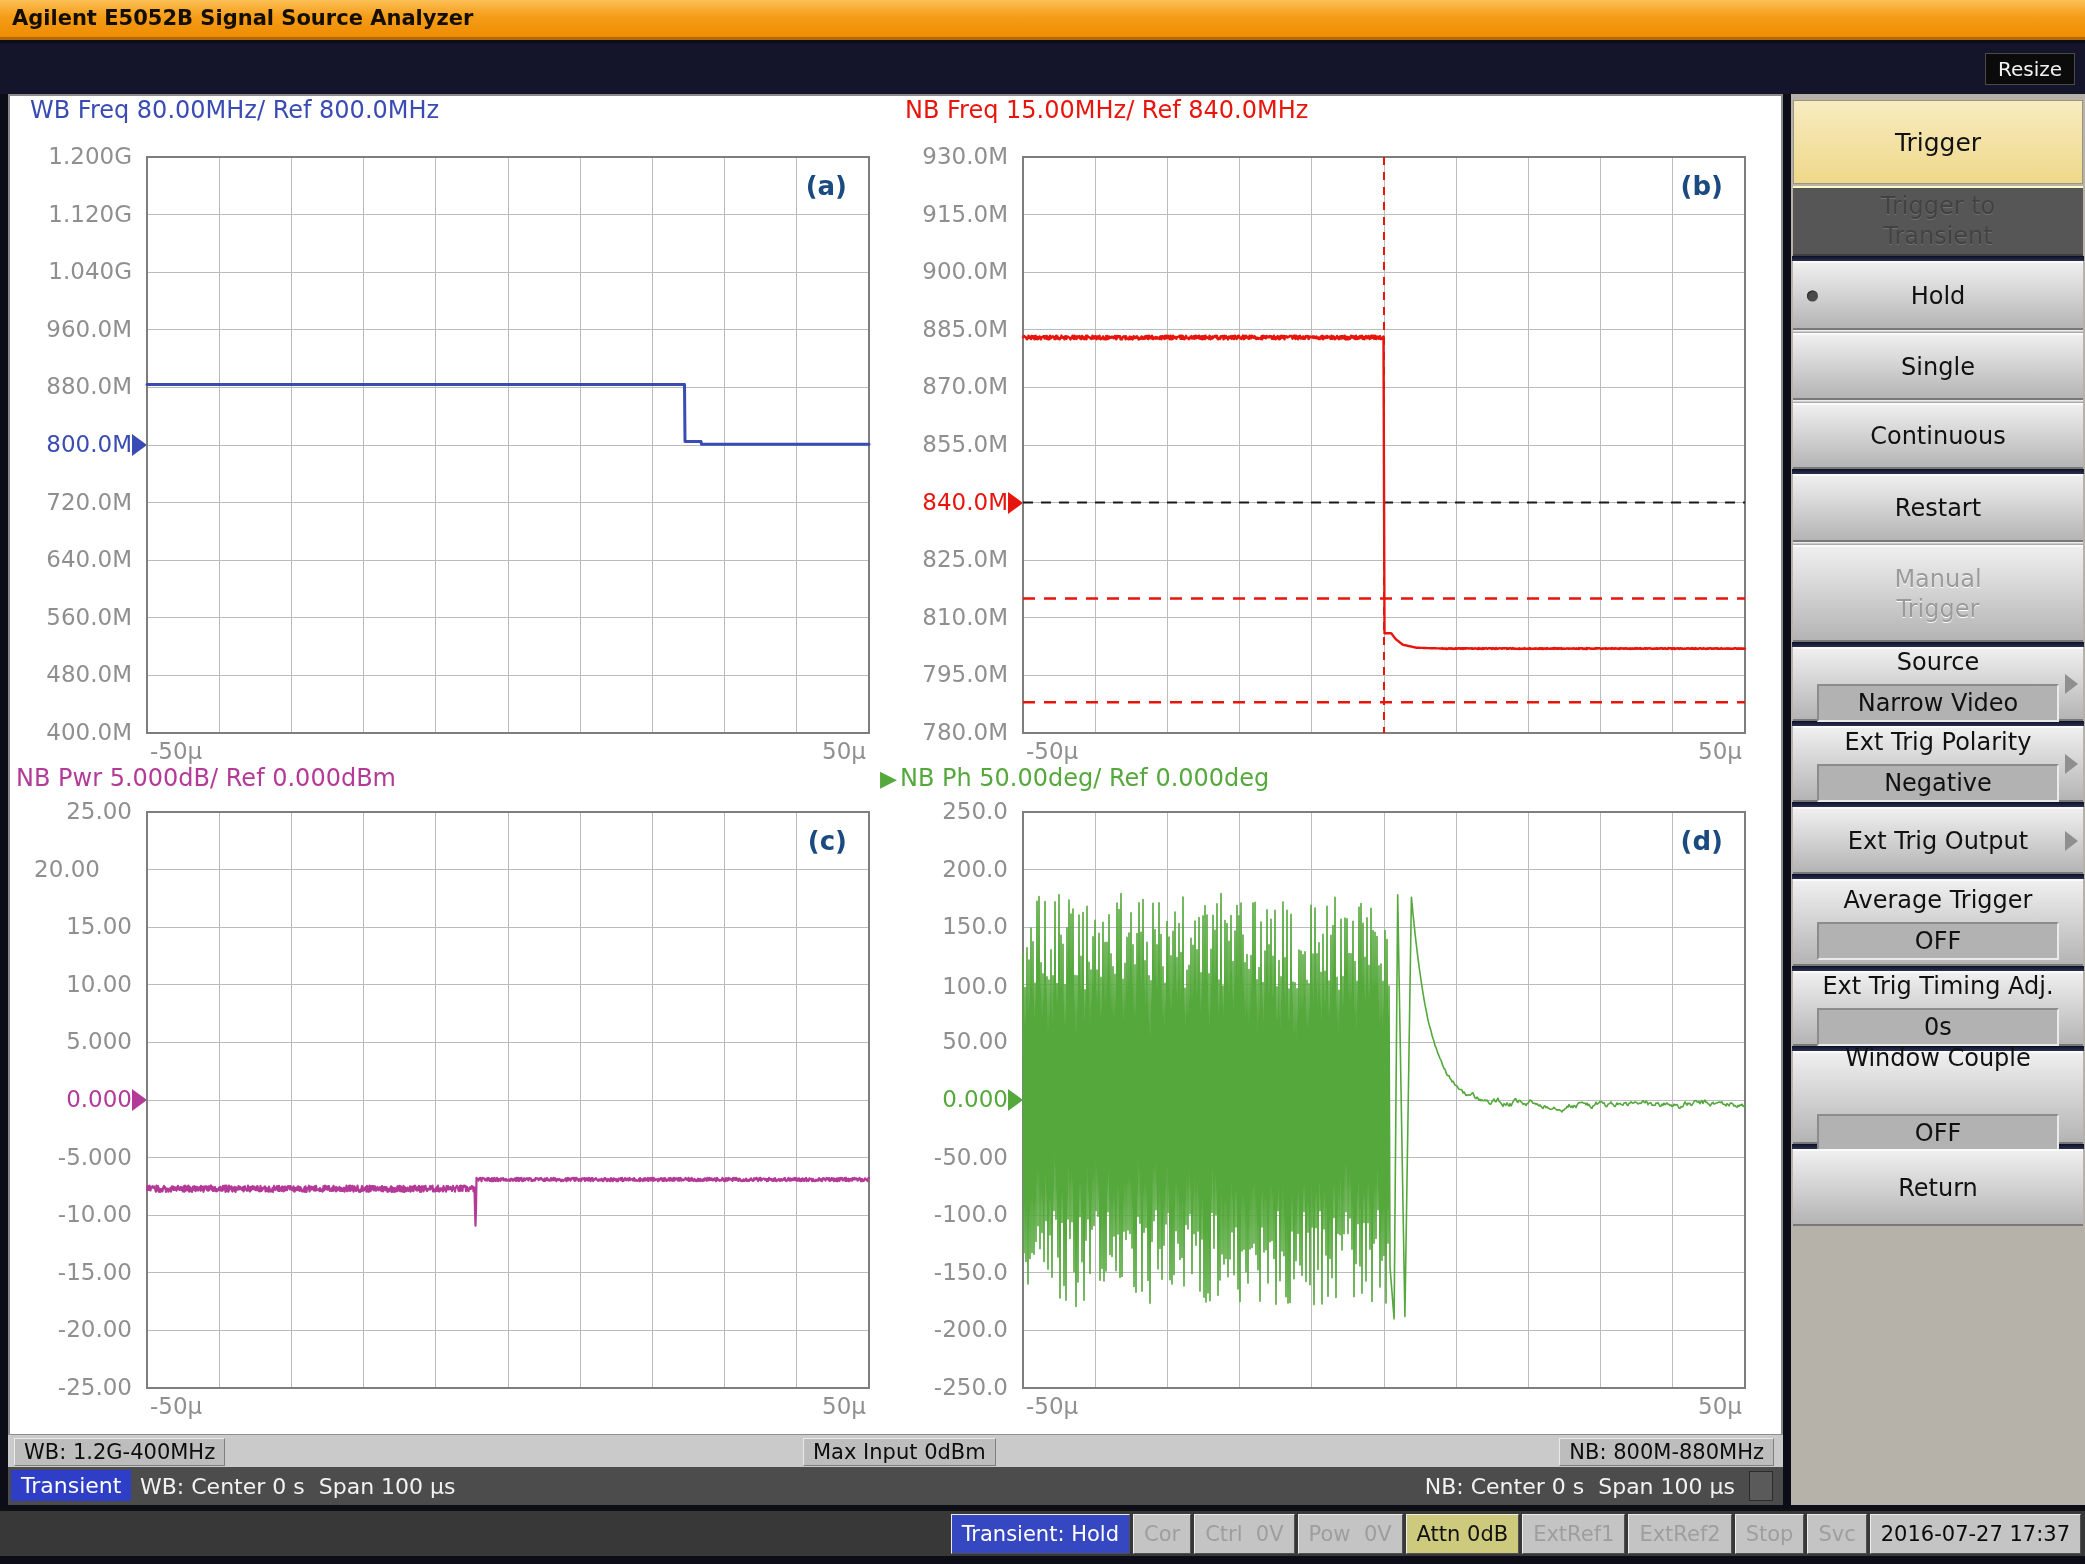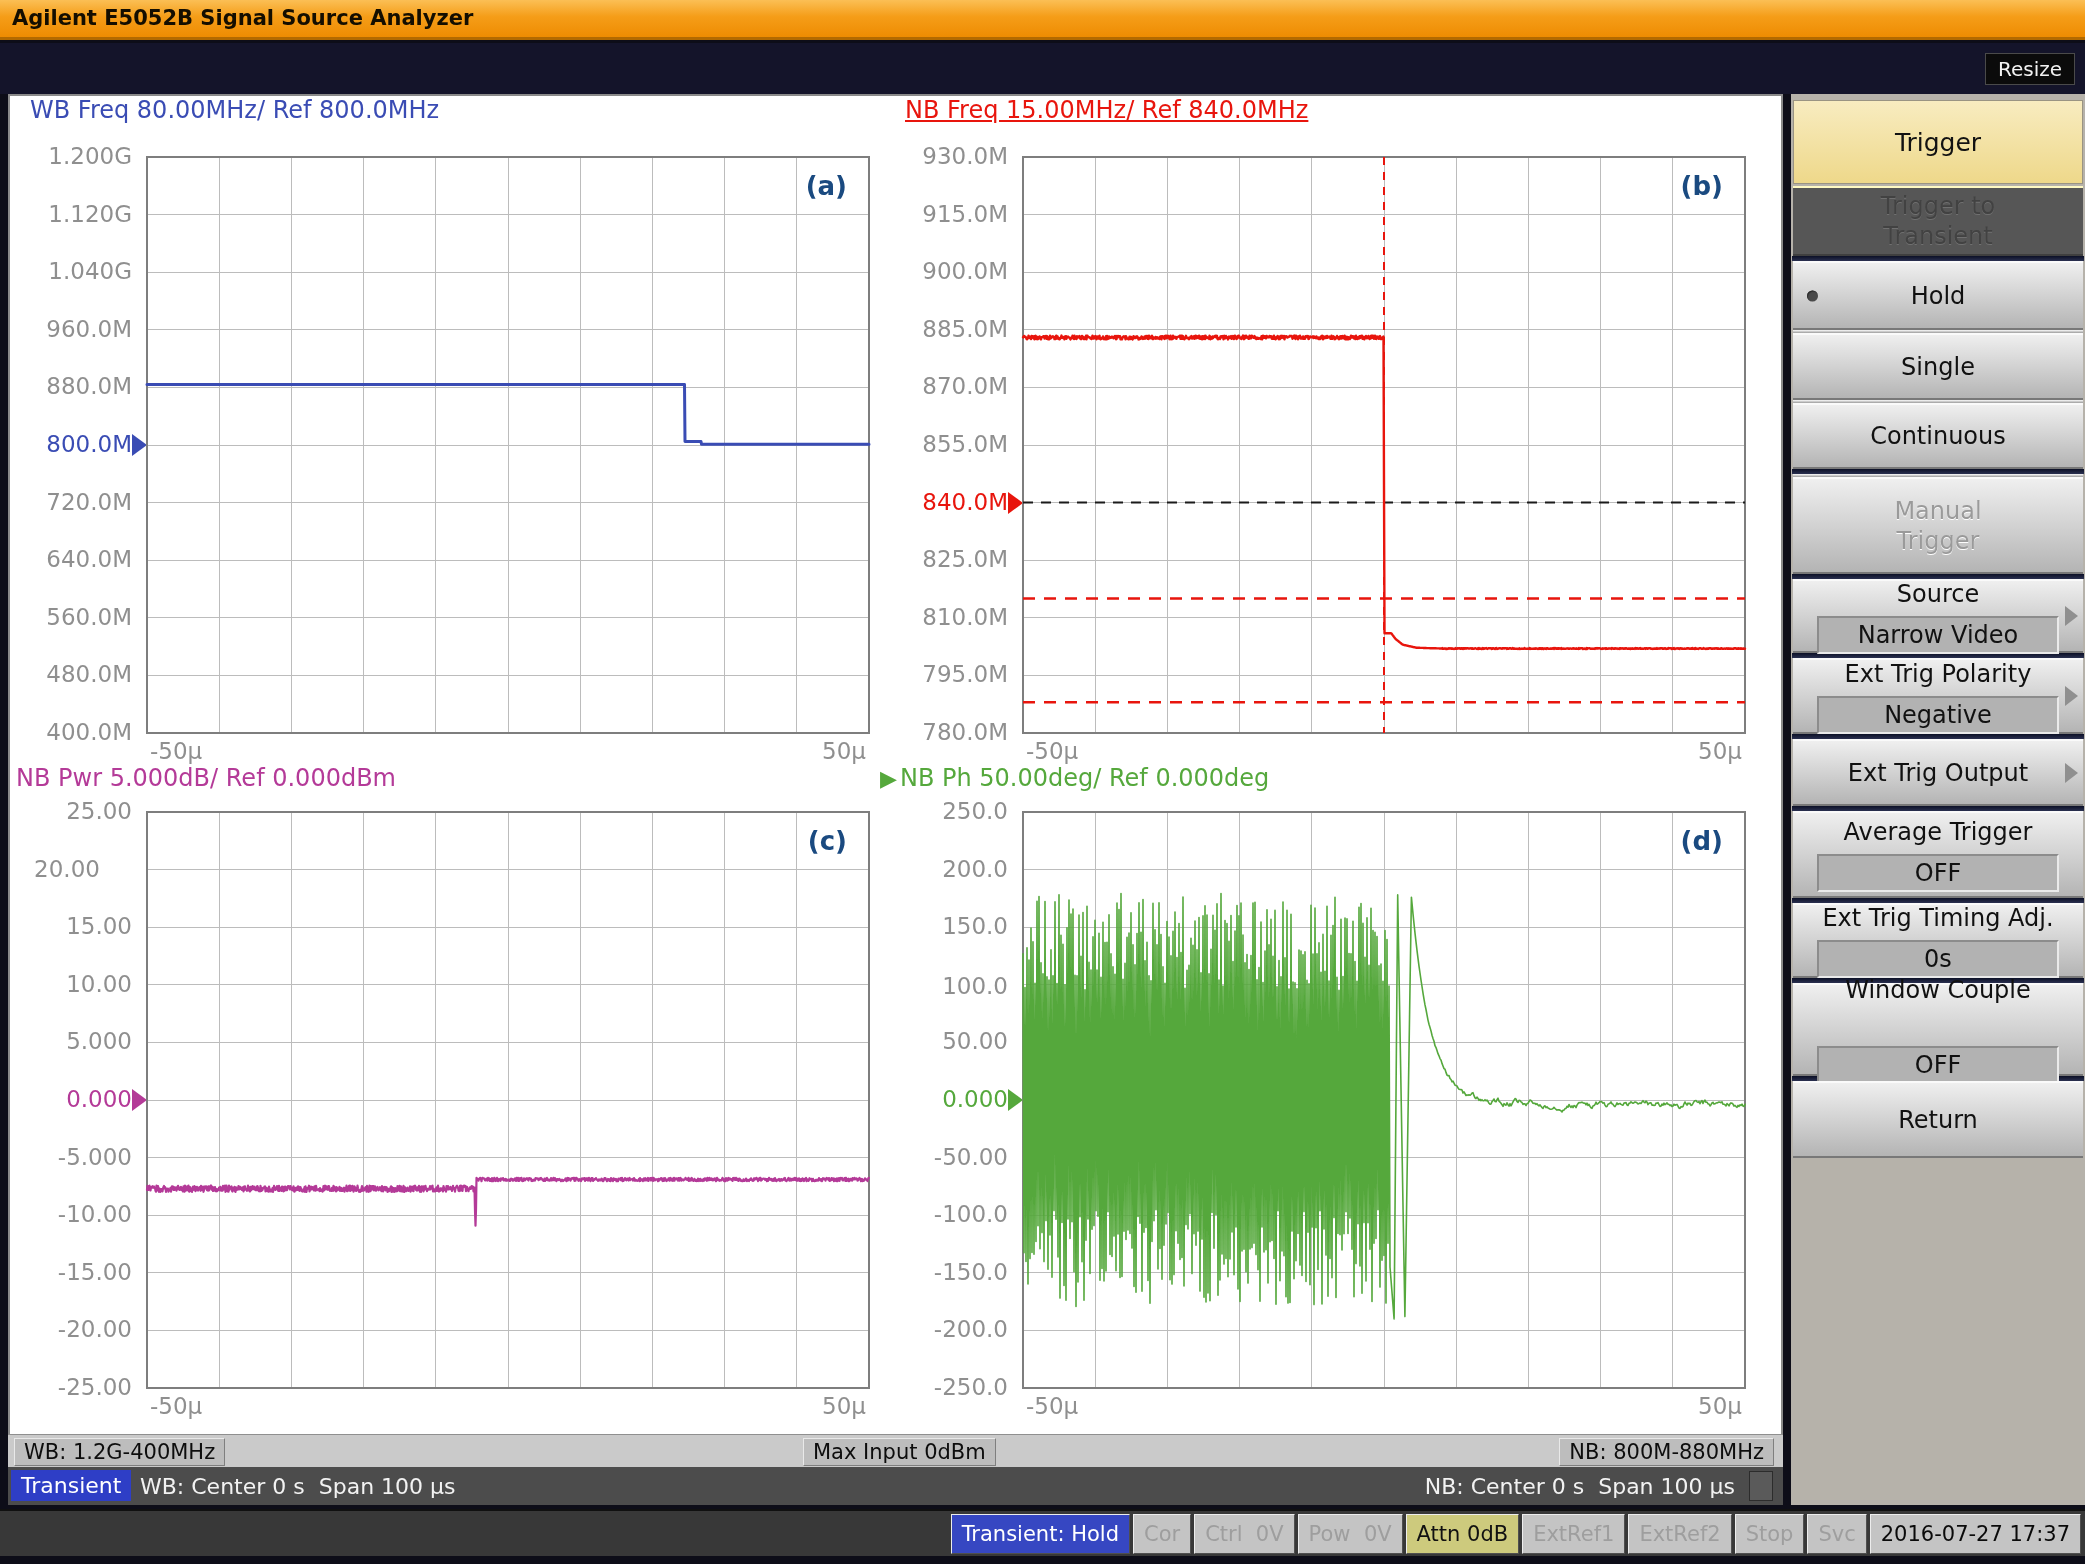--- a/index.html
+++ b/index.html
@@ -136,21 +136,21 @@
           <line x1="0" y1="230.4" x2="722" y2="230.4"></line>
           <line x1="0" y1="288" x2="722" y2="288"></line>
           <line x1="0" y1="345.6" x2="722" y2="345.6"></line>
           <line x1="0" y1="403.2" x2="722" y2="403.2"></line>
           <line x1="0" y1="460.8" x2="722" y2="460.8"></line>
           <line x1="0" y1="518.4" x2="722" y2="518.4"></line>
         </g>
         <rect x="0" y="0" width="722" height="576" fill="none" stroke="#7e7e7e" stroke-width="2" shape-rendering="crispEdges"></rect>
         <polyline points="0.0,227.5 0.5,227.5 1.0,227.5 1.5,227.5 2.0,227.5 2.5,227.5 3.0,227.5 3.5,227.5 4.0,227.5 4.5,227.5 5.0,227.5 5.5,227.5 6.0,227.5 6.5,227.5 7.0,227.5 7.5,227.5 8.0,227.5 8.5,227.5 9.0,227.5 9.5,227.5 10.0,227.5 10.5,227.5 11.0,227.5 11.5,227.5 12.0,227.5 12.5,227.5 13.0,227.5 13.5,227.5 14.0,227.5 14.5,227.5 15.0,227.5 15.5,227.5 16.0,227.5 16.5,227.5 17.0,227.5 17.5,227.5 18.0,227.5 18.5,227.5 19.0,227.5 19.5,227.5 20.0,227.5 20.5,227.5 21.0,227.5 21.5,227.5 22.0,227.5 22.5,227.5 23.0,227.5 23.5,227.5 24.0,227.5 24.5,227.5 25.0,227.5 25.5,227.5 26.0,227.5 26.5,227.5 27.0,227.5 27.5,227.5 28.0,227.5 28.5,227.5 29.0,227.5 29.5,227.5 30.0,227.5 30.5,227.5 31.0,227.5 31.5,227.5 32.0,227.5 32.5,227.5 33.0,227.5 33.5,227.5 34.0,227.5 34.5,227.5 35.0,227.5 35.5,227.5 36.0,227.5 36.5,227.5 37.0,227.5 37.5,227.5 38.0,227.5 38.5,227.5 39.0,227.5 39.5,227.5 40.0,227.5 40.5,227.5 41.0,227.5 41.5,227.5 42.0,227.5 42.5,227.5 43.0,227.5 43.5,227.5 44.0,227.5 44.5,227.5 45.0,227.5 45.5,227.5 46.0,227.5 46.5,227.5 47.0,227.5 47.5,227.5 48.0,227.5 48.5,227.5 49.0,227.5 49.5,227.5 50.0,227.5 50.5,227.5 51.0,227.5 51.5,227.5 52.0,227.5 52.5,227.5 53.0,227.5 53.5,227.5 54.0,227.5 54.5,227.5 55.0,227.5 55.5,227.5 56.0,227.5 56.5,227.5 57.0,227.5 57.5,227.5 58.0,227.5 58.5,227.5 59.0,227.5 59.5,227.5 60.0,227.5 60.5,227.5 61.0,227.5 61.5,227.5 62.0,227.5 62.5,227.5 63.0,227.5 63.5,227.5 64.0,227.5 64.5,227.5 65.0,227.5 65.5,227.5 66.0,227.5 66.5,227.5 67.0,227.5 67.5,227.5 68.0,227.5 68.5,227.5 69.0,227.5 69.5,227.5 70.0,227.5 70.5,227.5 71.0,227.5 71.5,227.5 72.0,227.5 72.5,227.5 73.0,227.5 73.5,227.5 74.0,227.5 74.5,227.5 75.0,227.5 75.5,227.5 76.0,227.5 76.5,227.5 77.0,227.5 77.5,227.5 78.0,227.5 78.5,227.5 79.0,227.5 79.5,227.5 80.0,227.5 80.5,227.5 81.0,227.5 81.5,227.5 82.0,227.5 82.5,227.5 83.0,227.5 83.5,227.5 84.0,227.5 84.5,227.5 85.0,227.5 85.5,227.5 86.0,227.5 86.5,227.5 87.0,227.5 87.5,227.5 88.0,227.5 88.5,227.5 89.0,227.5 89.5,227.5 90.0,227.5 90.5,227.5 91.0,227.5 91.5,227.5 92.0,227.5 92.5,227.5 93.0,227.5 93.5,227.5 94.0,227.5 94.5,227.5 95.0,227.5 95.5,227.5 96.0,227.5 96.5,227.5 97.0,227.5 97.5,227.5 98.0,227.5 98.5,227.5 99.0,227.5 99.5,227.5 100.0,227.5 100.5,227.5 101.0,227.5 101.5,227.5 102.0,227.5 102.5,227.5 103.0,227.5 103.5,227.5 104.0,227.5 104.5,227.5 105.0,227.5 105.5,227.5 106.0,227.5 106.5,227.5 107.0,227.5 107.5,227.5 108.0,227.5 108.5,227.5 109.0,227.5 109.5,227.5 110.0,227.5 110.5,227.5 111.0,227.5 111.5,227.5 112.0,227.5 112.5,227.5 113.0,227.5 113.5,227.5 114.0,227.5 114.5,227.5 115.0,227.5 115.5,227.5 116.0,227.5 116.5,227.5 117.0,227.5 117.5,227.5 118.0,227.5 118.5,227.5 119.0,227.5 119.5,227.5 120.0,227.5 120.5,227.5 121.0,227.5 121.5,227.5 122.0,227.5 122.5,227.5 123.0,227.5 123.5,227.5 124.0,227.5 124.5,227.5 125.0,227.5 125.5,227.5 126.0,227.5 126.5,227.5 127.0,227.5 127.5,227.5 128.0,227.5 128.5,227.5 129.0,227.5 129.5,227.5 130.0,227.5 130.5,227.5 131.0,227.5 131.5,227.5 132.0,227.5 132.5,227.5 133.0,227.5 133.5,227.5 134.0,227.5 134.5,227.5 135.0,227.5 135.5,227.5 136.0,227.5 136.5,227.5 137.0,227.5 137.5,227.5 138.0,227.5 138.5,227.5 139.0,227.5 139.5,227.5 140.0,227.5 140.5,227.5 141.0,227.5 141.5,227.5 142.0,227.5 142.5,227.5 143.0,227.5 143.5,227.5 144.0,227.5 144.5,227.5 145.0,227.5 145.5,227.5 146.0,227.5 146.5,227.5 147.0,227.5 147.5,227.5 148.0,227.5 148.5,227.5 149.0,227.5 149.5,227.5 150.0,227.5 150.5,227.5 151.0,227.5 151.5,227.5 152.0,227.5 152.5,227.5 153.0,227.5 153.5,227.5 154.0,227.5 154.5,227.5 155.0,227.5 155.5,227.5 156.0,227.5 156.5,227.5 157.0,227.5 157.5,227.5 158.0,227.5 158.5,227.5 159.0,227.5 159.5,227.5 160.0,227.5 160.5,227.5 161.0,227.5 161.5,227.5 162.0,227.5 162.5,227.5 163.0,227.5 163.5,227.5 164.0,227.5 164.5,227.5 165.0,227.5 165.5,227.5 166.0,227.5 166.5,227.5 167.0,227.5 167.5,227.5 168.0,227.5 168.5,227.5 169.0,227.5 169.5,227.5 170.0,227.5 170.5,227.5 171.0,227.5 171.5,227.5 172.0,227.5 172.5,227.5 173.0,227.5 173.5,227.5 174.0,227.5 174.5,227.5 175.0,227.5 175.5,227.5 176.0,227.5 176.5,227.5 177.0,227.5 177.5,227.5 178.0,227.5 178.5,227.5 179.0,227.5 179.5,227.5 180.0,227.5 180.5,227.5 181.0,227.5 181.5,227.5 182.0,227.5 182.5,227.5 183.0,227.5 183.5,227.5 184.0,227.5 184.5,227.5 185.0,227.5 185.5,227.5 186.0,227.5 186.5,227.5 187.0,227.5 187.5,227.5 188.0,227.5 188.5,227.5 189.0,227.5 189.5,227.5 190.0,227.5 190.5,227.5 191.0,227.5 191.5,227.5 192.0,227.5 192.5,227.5 193.0,227.5 193.5,227.5 194.0,227.5 194.5,227.5 195.0,227.5 195.5,227.5 196.0,227.5 196.5,227.5 197.0,227.5 197.5,227.5 198.0,227.5 198.5,227.5 199.0,227.5 199.5,227.5 200.0,227.5 200.5,227.5 201.0,227.5 201.5,227.5 202.0,227.5 202.5,227.5 203.0,227.5 203.5,227.5 204.0,227.5 204.5,227.5 205.0,227.5 205.5,227.5 206.0,227.5 206.5,227.5 207.0,227.5 207.5,227.5 208.0,227.5 208.5,227.5 209.0,227.5 209.5,227.5 210.0,227.5 210.5,227.5 211.0,227.5 211.5,227.5 212.0,227.5 212.5,227.5 213.0,227.5 213.5,227.5 214.0,227.5 214.5,227.5 215.0,227.5 215.5,227.5 216.0,227.5 216.5,227.5 217.0,227.5 217.5,227.5 218.0,227.5 218.5,227.5 219.0,227.5 219.5,227.5 220.0,227.5 220.5,227.5 221.0,227.5 221.5,227.5 222.0,227.5 222.5,227.5 223.0,227.5 223.5,227.5 224.0,227.5 224.5,227.5 225.0,227.5 225.5,227.5 226.0,227.5 226.5,227.5 227.0,227.5 227.5,227.5 228.0,227.5 228.5,227.5 229.0,227.5 229.5,227.5 230.0,227.5 230.5,227.5 231.0,227.5 231.5,227.5 232.0,227.5 232.5,227.5 233.0,227.5 233.5,227.5 234.0,227.5 234.5,227.5 235.0,227.5 235.5,227.5 236.0,227.5 236.5,227.5 237.0,227.5 237.5,227.5 238.0,227.5 238.5,227.5 239.0,227.5 239.5,227.5 240.0,227.5 240.5,227.5 241.0,227.5 241.5,227.5 242.0,227.5 242.5,227.5 243.0,227.5 243.5,227.5 244.0,227.5 244.5,227.5 245.0,227.5 245.5,227.5 246.0,227.5 246.5,227.5 247.0,227.5 247.5,227.5 248.0,227.5 248.5,227.5 249.0,227.5 249.5,227.5 250.0,227.5 250.5,227.5 251.0,227.5 251.5,227.5 252.0,227.5 252.5,227.5 253.0,227.5 253.5,227.5 254.0,227.5 254.5,227.5 255.0,227.5 255.5,227.5 256.0,227.5 256.5,227.5 257.0,227.5 257.5,227.5 258.0,227.5 258.5,227.5 259.0,227.5 259.5,227.5 260.0,227.5 260.5,227.5 261.0,227.5 261.5,227.5 262.0,227.5 262.5,227.5 263.0,227.5 263.5,227.5 264.0,227.5 264.5,227.5 265.0,227.5 265.5,227.5 266.0,227.5 266.5,227.5 267.0,227.5 267.5,227.5 268.0,227.5 268.5,227.5 269.0,227.5 269.5,227.5 270.0,227.5 270.5,227.5 271.0,227.5 271.5,227.5 272.0,227.5 272.5,227.5 273.0,227.5 273.5,227.5 274.0,227.5 274.5,227.5 275.0,227.5 275.5,227.5 276.0,227.5 276.5,227.5 277.0,227.5 277.5,227.5 278.0,227.5 278.5,227.5 279.0,227.5 279.5,227.5 280.0,227.5 280.5,227.5 281.0,227.5 281.5,227.5 282.0,227.5 282.5,227.5 283.0,227.5 283.5,227.5 284.0,227.5 284.5,227.5 285.0,227.5 285.5,227.5 286.0,227.5 286.5,227.5 287.0,227.5 287.5,227.5 288.0,227.5 288.5,227.5 289.0,227.5 289.5,227.5 290.0,227.5 290.5,227.5 291.0,227.5 291.5,227.5 292.0,227.5 292.5,227.5 293.0,227.5 293.5,227.5 294.0,227.5 294.5,227.5 295.0,227.5 295.5,227.5 296.0,227.5 296.5,227.5 297.0,227.5 297.5,227.5 298.0,227.5 298.5,227.5 299.0,227.5 299.5,227.5 300.0,227.5 300.5,227.5 301.0,227.5 301.5,227.5 302.0,227.5 302.5,227.5 303.0,227.5 303.5,227.5 304.0,227.5 304.5,227.5 305.0,227.5 305.5,227.5 306.0,227.5 306.5,227.5 307.0,227.5 307.5,227.5 308.0,227.5 308.5,227.5 309.0,227.5 309.5,227.5 310.0,227.5 310.5,227.5 311.0,227.5 311.5,227.5 312.0,227.5 312.5,227.5 313.0,227.5 313.5,227.5 314.0,227.5 314.5,227.5 315.0,227.5 315.5,227.5 316.0,227.5 316.5,227.5 317.0,227.5 317.5,227.5 318.0,227.5 318.5,227.5 319.0,227.5 319.5,227.5 320.0,227.5 320.5,227.5 321.0,227.5 321.5,227.5 322.0,227.5 322.5,227.5 323.0,227.5 323.5,227.5 324.0,227.5 324.5,227.5 325.0,227.5 325.5,227.5 326.0,227.5 326.5,227.5 327.0,227.5 327.5,227.5 328.0,227.5 328.5,227.5 329.0,227.5 329.5,227.5 330.0,227.5 330.5,227.5 331.0,227.5 331.5,227.5 332.0,227.5 332.5,227.5 333.0,227.5 333.5,227.5 334.0,227.5 334.5,227.5 335.0,227.5 335.5,227.5 336.0,227.5 336.5,227.5 337.0,227.5 337.5,227.5 338.0,227.5 338.5,227.5 339.0,227.5 339.5,227.5 340.0,227.5 340.5,227.5 341.0,227.5 341.5,227.5 342.0,227.5 342.5,227.5 343.0,227.5 343.5,227.5 344.0,227.5 344.5,227.5 345.0,227.5 345.5,227.5 346.0,227.5 346.5,227.5 347.0,227.5 347.5,227.5 348.0,227.5 348.5,227.5 349.0,227.5 349.5,227.5 350.0,227.5 350.5,227.5 351.0,227.5 351.5,227.5 352.0,227.5 352.5,227.5 353.0,227.5 353.5,227.5 354.0,227.5 354.5,227.5 355.0,227.5 355.5,227.5 356.0,227.5 356.5,227.5 357.0,227.5 357.5,227.5 358.0,227.5 358.5,227.5 359.0,227.5 359.5,227.5 360.0,227.5 360.5,227.5 361.0,227.5 361.5,227.5 362.0,227.5 362.5,227.5 363.0,227.5 363.5,227.5 364.0,227.5 364.5,227.5 365.0,227.5 365.5,227.5 366.0,227.5 366.5,227.5 367.0,227.5 367.5,227.5 368.0,227.5 368.5,227.5 369.0,227.5 369.5,227.5 370.0,227.5 370.5,227.5 371.0,227.5 371.5,227.5 372.0,227.5 372.5,227.5 373.0,227.5 373.5,227.5 374.0,227.5 374.5,227.5 375.0,227.5 375.5,227.5 376.0,227.5 376.5,227.5 377.0,227.5 377.5,227.5 378.0,227.5 378.5,227.5 379.0,227.5 379.5,227.5 380.0,227.5 380.5,227.5 381.0,227.5 381.5,227.5 382.0,227.5 382.5,227.5 383.0,227.5 383.5,227.5 384.0,227.5 384.5,227.5 385.0,227.5 385.5,227.5 386.0,227.5 386.5,227.5 387.0,227.5 387.5,227.5 388.0,227.5 388.5,227.5 389.0,227.5 389.5,227.5 390.0,227.5 390.5,227.5 391.0,227.5 391.5,227.5 392.0,227.5 392.5,227.5 393.0,227.5 393.5,227.5 394.0,227.5 394.5,227.5 395.0,227.5 395.5,227.5 396.0,227.5 396.5,227.5 397.0,227.5 397.5,227.5 398.0,227.5 398.5,227.5 399.0,227.5 399.5,227.5 400.0,227.5 400.5,227.5 401.0,227.5 401.5,227.5 402.0,227.5 402.5,227.5 403.0,227.5 403.5,227.5 404.0,227.5 404.5,227.5 405.0,227.5 405.5,227.5 406.0,227.5 406.5,227.5 407.0,227.5 407.5,227.5 408.0,227.5 408.5,227.5 409.0,227.5 409.5,227.5 410.0,227.5 410.5,227.5 411.0,227.5 411.5,227.5 412.0,227.5 412.5,227.5 413.0,227.5 413.5,227.5 414.0,227.5 414.5,227.5 415.0,227.5 415.5,227.5 416.0,227.5 416.5,227.5 417.0,227.5 417.5,227.5 418.0,227.5 418.5,227.5 419.0,227.5 419.5,227.5 420.0,227.5 420.5,227.5 421.0,227.5 421.5,227.5 422.0,227.5 422.5,227.5 423.0,227.5 423.5,227.5 424.0,227.5 424.5,227.5 425.0,227.5 425.5,227.5 426.0,227.5 426.5,227.5 427.0,227.5 427.5,227.5 428.0,227.5 428.5,227.5 429.0,227.5 429.5,227.5 430.0,227.5 430.5,227.5 431.0,227.5 431.5,227.5 432.0,227.5 432.5,227.5 433.0,227.5 433.5,227.5 434.0,227.5 434.5,227.5 435.0,227.5 435.5,227.5 436.0,227.5 436.5,227.5 437.0,227.5 437.5,227.5 438.0,227.5 438.5,227.5 439.0,227.5 439.5,227.5 440.0,227.5 440.5,227.5 441.0,227.5 441.5,227.5 442.0,227.5 442.5,227.5 443.0,227.5 443.5,227.5 444.0,227.5 444.5,227.5 445.0,227.5 445.5,227.5 446.0,227.5 446.5,227.5 447.0,227.5 447.5,227.5 448.0,227.5 448.5,227.5 449.0,227.5 449.5,227.5 450.0,227.5 450.5,227.5 451.0,227.5 451.5,227.5 452.0,227.5 452.5,227.5 453.0,227.5 453.5,227.5 454.0,227.5 454.5,227.5 455.0,227.5 455.5,227.5 456.0,227.5 456.5,227.5 457.0,227.5 457.5,227.5 458.0,227.5 458.5,227.5 459.0,227.5 459.5,227.5 460.0,227.5 460.5,227.5 461.0,227.5 461.5,227.5 462.0,227.5 462.5,227.5 463.0,227.5 463.5,227.5 464.0,227.5 464.5,227.5 465.0,227.5 465.5,227.5 466.0,227.5 466.5,227.5 467.0,227.5 467.5,227.5 468.0,227.5 468.5,227.5 469.0,227.5 469.5,227.5 470.0,227.5 470.5,227.5 471.0,227.5 471.5,227.5 472.0,227.5 472.5,227.5 473.0,227.5 473.5,227.5 474.0,227.5 474.5,227.5 475.0,227.5 475.5,227.5 476.0,227.5 476.5,227.5 477.0,227.5 477.5,227.5 478.0,227.5 478.5,227.5 479.0,227.5 479.5,227.5 480.0,227.5 480.5,227.5 481.0,227.5 481.5,227.5 482.0,227.5 482.5,227.5 483.0,227.5 483.5,227.5 484.0,227.5 484.5,227.5 485.0,227.5 485.5,227.5 486.0,227.5 486.5,227.5 487.0,227.5 487.5,227.5 488.0,227.5 488.5,227.5 489.0,227.5 489.5,227.5 490.0,227.5 490.5,227.5 491.0,227.5 491.5,227.5 492.0,227.5 492.5,227.5 493.0,227.5 493.5,227.5 494.0,227.5 494.5,227.5 495.0,227.5 495.5,227.5 496.0,227.5 496.5,227.5 497.0,227.5 497.5,227.5 498.0,227.5 498.5,227.5 499.0,227.5 499.5,227.5 500.0,227.5 500.5,227.5 501.0,227.5 501.5,227.5 502.0,227.5 502.5,227.5 503.0,227.5 503.5,227.5 504.0,227.5 504.5,227.5 505.0,227.5 505.5,227.5 506.0,227.5 506.5,227.5 507.0,227.5 507.5,227.5 508.0,227.5 508.5,227.5 509.0,227.5 509.5,227.5 510.0,227.5 510.5,227.5 511.0,227.5 511.5,227.5 512.0,227.5 512.5,227.5 513.0,227.5 513.5,227.5 514.0,227.5 514.5,227.5 515.0,227.5 515.5,227.5 516.0,227.5 516.5,227.5 517.0,227.5 517.5,227.5 518.0,227.5 518.5,227.5 519.0,227.5 519.5,227.5 520.0,227.5 520.5,227.5 521.0,227.5 521.5,227.5 522.0,227.5 522.5,227.5 523.0,227.5 523.5,227.5 524.0,227.5 524.5,227.5 525.0,227.5 525.5,227.5 526.0,227.5 526.5,227.5 527.0,227.5 527.5,227.5 528.0,227.5 528.5,227.5 529.0,227.5 529.5,227.5 530.0,227.5 530.5,227.5 531.0,227.5 531.5,227.5 532.0,227.5 532.5,227.5 533.0,227.5 533.5,227.5 534.0,227.5 534.5,227.5 535.0,227.5 535.5,227.5 536.0,227.5 536.5,227.5 537.0,227.5 537.5,227.5 538.0,284.4 538.5,284.4 539.0,284.4 539.5,284.4 540.0,284.4 540.5,284.4 541.0,284.4 541.5,284.4 542.0,284.4 542.5,284.4 543.0,284.4 543.5,284.4 544.0,284.4 544.5,284.4 545.0,284.4 545.5,284.4 546.0,284.4 546.5,284.4 547.0,284.4 547.5,284.4 548.0,284.4 548.5,284.4 549.0,284.4 549.5,284.4 550.0,284.4 550.5,284.4 551.0,284.4 551.5,284.4 552.0,284.4 552.5,284.4 553.0,284.4 553.5,284.4 554.0,284.4 554.5,287.3 555.0,287.3 555.5,287.3 556.0,287.3 556.5,287.3 557.0,287.3 557.5,287.3 558.0,287.3 558.5,287.3 559.0,287.3 559.5,287.3 560.0,287.3 560.5,287.3 561.0,287.3 561.5,287.3 562.0,287.3 562.5,287.3 563.0,287.3 563.5,287.3 564.0,287.3 564.5,287.3 565.0,287.3 565.5,287.3 566.0,287.3 566.5,287.3 567.0,287.3 567.5,287.3 568.0,287.3 568.5,287.3 569.0,287.3 569.5,287.3 570.0,287.3 570.5,287.3 571.0,287.3 571.5,287.3 572.0,287.3 572.5,287.3 573.0,287.3 573.5,287.3 574.0,287.3 574.5,287.3 575.0,287.3 575.5,287.3 576.0,287.3 576.5,287.3 577.0,287.3 577.5,287.3 578.0,287.3 578.5,287.3 579.0,287.3 579.5,287.3 580.0,287.3 580.5,287.3 581.0,287.3 581.5,287.3 582.0,287.3 582.5,287.3 583.0,287.3 583.5,287.3 584.0,287.3 584.5,287.3 585.0,287.3 585.5,287.3 586.0,287.3 586.5,287.3 587.0,287.3 587.5,287.3 588.0,287.3 588.5,287.3 589.0,287.3 589.5,287.3 590.0,287.3 590.5,287.3 591.0,287.3 591.5,287.3 592.0,287.3 592.5,287.3 593.0,287.3 593.5,287.3 594.0,287.3 594.5,287.3 595.0,287.3 595.5,287.3 596.0,287.3 596.5,287.3 597.0,287.3 597.5,287.3 598.0,287.3 598.5,287.3 599.0,287.3 599.5,287.3 600.0,287.3 600.5,287.3 601.0,287.3 601.5,287.3 602.0,287.3 602.5,287.3 603.0,287.3 603.5,287.3 604.0,287.3 604.5,287.3 605.0,287.3 605.5,287.3 606.0,287.3 606.5,287.3 607.0,287.3 607.5,287.3 608.0,287.3 608.5,287.3 609.0,287.3 609.5,287.3 610.0,287.3 610.5,287.3 611.0,287.3 611.5,287.3 612.0,287.3 612.5,287.3 613.0,287.3 613.5,287.3 614.0,287.3 614.5,287.3 615.0,287.3 615.5,287.3 616.0,287.3 616.5,287.3 617.0,287.3 617.5,287.3 618.0,287.3 618.5,287.3 619.0,287.3 619.5,287.3 620.0,287.3 620.5,287.3 621.0,287.3 621.5,287.3 622.0,287.3 622.5,287.3 623.0,287.3 623.5,287.3 624.0,287.3 624.5,287.3 625.0,287.3 625.5,287.3 626.0,287.3 626.5,287.3 627.0,287.3 627.5,287.3 628.0,287.3 628.5,287.3 629.0,287.3 629.5,287.3 630.0,287.3 630.5,287.3 631.0,287.3 631.5,287.3 632.0,287.3 632.5,287.3 633.0,287.3 633.5,287.3 634.0,287.3 634.5,287.3 635.0,287.3 635.5,287.3 636.0,287.3 636.5,287.3 637.0,287.3 637.5,287.3 638.0,287.3 638.5,287.3 639.0,287.3 639.5,287.3 640.0,287.3 640.5,287.3 641.0,287.3 641.5,287.3 642.0,287.3 642.5,287.3 643.0,287.3 643.5,287.3 644.0,287.3 644.5,287.3 645.0,287.3 645.5,287.3 646.0,287.3 646.5,287.3 647.0,287.3 647.5,287.3 648.0,287.3 648.5,287.3 649.0,287.3 649.5,287.3 650.0,287.3 650.5,287.3 651.0,287.3 651.5,287.3 652.0,287.3 652.5,287.3 653.0,287.3 653.5,287.3 654.0,287.3 654.5,287.3 655.0,287.3 655.5,287.3 656.0,287.3 656.5,287.3 657.0,287.3 657.5,287.3 658.0,287.3 658.5,287.3 659.0,287.3 659.5,287.3 660.0,287.3 660.5,287.3 661.0,287.3 661.5,287.3 662.0,287.3 662.5,287.3 663.0,287.3 663.5,287.3 664.0,287.3 664.5,287.3 665.0,287.3 665.5,287.3 666.0,287.3 666.5,287.3 667.0,287.3 667.5,287.3 668.0,287.3 668.5,287.3 669.0,287.3 669.5,287.3 670.0,287.3 670.5,287.3 671.0,287.3 671.5,287.3 672.0,287.3 672.5,287.3 673.0,287.3 673.5,287.3 674.0,287.3 674.5,287.3 675.0,287.3 675.5,287.3 676.0,287.3 676.5,287.3 677.0,287.3 677.5,287.3 678.0,287.3 678.5,287.3 679.0,287.3 679.5,287.3 680.0,287.3 680.5,287.3 681.0,287.3 681.5,287.3 682.0,287.3 682.5,287.3 683.0,287.3 683.5,287.3 684.0,287.3 684.5,287.3 685.0,287.3 685.5,287.3 686.0,287.3 686.5,287.3 687.0,287.3 687.5,287.3 688.0,287.3 688.5,287.3 689.0,287.3 689.5,287.3 690.0,287.3 690.5,287.3 691.0,287.3 691.5,287.3 692.0,287.3 692.5,287.3 693.0,287.3 693.5,287.3 694.0,287.3 694.5,287.3 695.0,287.3 695.5,287.3 696.0,287.3 696.5,287.3 697.0,287.3 697.5,287.3 698.0,287.3 698.5,287.3 699.0,287.3 699.5,287.3 700.0,287.3 700.5,287.3 701.0,287.3 701.5,287.3 702.0,287.3 702.5,287.3 703.0,287.3 703.5,287.3 704.0,287.3 704.5,287.3 705.0,287.3 705.5,287.3 706.0,287.3 706.5,287.3 707.0,287.3 707.5,287.3 708.0,287.3 708.5,287.3 709.0,287.3 709.5,287.3 710.0,287.3 710.5,287.3 711.0,287.3 711.5,287.3 712.0,287.3 712.5,287.3 713.0,287.3 713.5,287.3 714.0,287.3 714.5,287.3 715.0,287.3 715.5,287.3 716.0,287.3 716.5,287.3 717.0,287.3 717.5,287.3 718.0,287.3 718.5,287.3 719.0,287.3 719.5,287.3 720.0,287.3 720.5,287.3 721.0,287.3 721.5,287.3 722.0,287.3" fill="none" stroke="#3a4cb4" stroke-width="3" stroke-linejoin="round" stroke-linecap="round"></polyline>
       </svg>
-      <div class="plot-title" style="left: 905px; top: 96px; color: rgb(232, 21, 13); text-decoration: underline;"><span>NB Freq 15.00MHz/ Ref 840.0MHz</span></div>
+      <div class="plot-title" style="left: 905px; top: 96px; color: rgb(232, 21, 13);"><span>NB Freq 15.00MHz/ Ref 840.0MHz</span></div>
       <div class="corner" style="left: 1663px; top: 171px; width: 60px; text-align: right;">(b)</div>
       <div class="ylabel" style="left: 878px; top: 157px;">930.0M</div>
       <div class="ylabel" style="left: 878px; top: 214.6px;">915.0M</div>
       <div class="ylabel" style="left: 878px; top: 272.2px;">900.0M</div>
       <div class="ylabel" style="left: 878px; top: 329.8px;">885.0M</div>
       <div class="ylabel" style="left: 878px; top: 387.4px;">870.0M</div>
       <div class="ylabel" style="left: 878px; top: 445px;">855.0M</div>
       <div class="ylabel" style="left: 878px; top: 502.6px; color: rgb(232, 21, 13);">840.0M</div>
       <div class="ref-tri" style="left: 1008px; top: 502.6px; border-left: 15px solid rgb(232, 21, 13);"></div>
       <div class="ylabel" style="left: 878px; top: 560.2px;">825.0M</div>
@@ -311,20 +311,23 @@
         </div>
         <div class="sep-light"></div>
         <div class="sb-item" style="height: 67px;">
           <div>Single</div>
         </div>
         <div class="sep-light"></div>
         <div class="sb-item" style="height: 66px;">
           <div>Continuous</div>
         </div>
         <div class="sep-navy"></div>
+        <div class="sb-item" style="height: 68px;">
+          <div>Restart</div>
+        </div>
         <div class="sep-light"></div>
         <div class="sb-item disabled-light" style="height: 97px;">
           <div>Manual</div>
           <div>Trigger</div>
         </div>
         <div class="sep-navy"></div>
         <div class="sb-item" style="height: 74px;">
           <div>Source</div>
           <div class="sb-value">Narrow Video</div>
           <div class="sb-arrow"></div>

